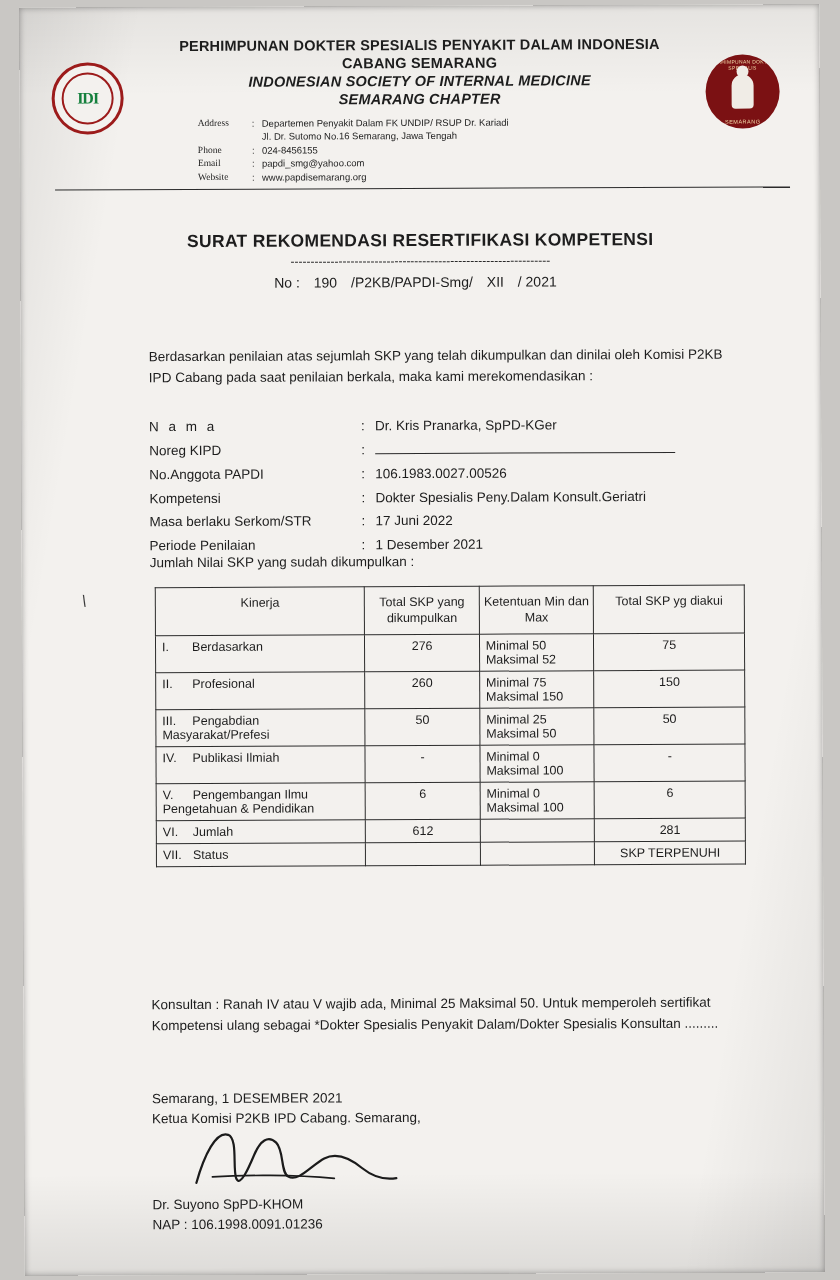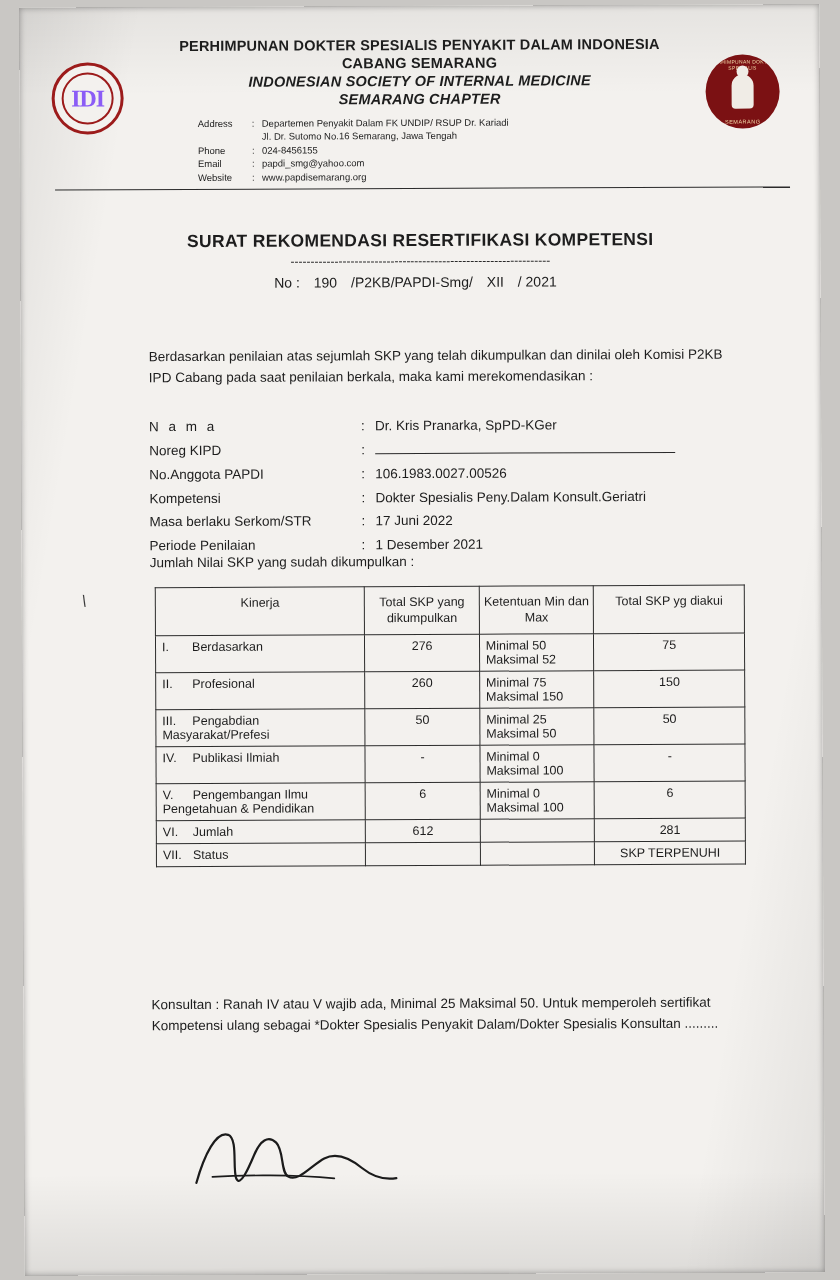--- a/index.html
+++ b/index.html
@@ -66,21 +66,21 @@
   .contact {
     position: absolute;
     left: 178px;
     top: 110px;
     font-size: 9.5px;
     line-height: 1.42;
     text-align: left;
   }
   .contact table { border-collapse: collapse; }
   .contact td { font-size: 9.5px; padding: 0; vertical-align: top; }
-  .contact td.k { width: 54px; }
+  .contact td.k { width: 54px; font-family: Liberation Serif, serif; }
   .contact td.c { width: 10px; }
 
   .logo-left {
     position: absolute;
     left: 32px;
     top: 55px;
     width: 66px;
     height: 66px;
     border-radius: 50%;
     border: 3px solid #9c1b1b;
@@ -88,22 +88,22 @@
     display: flex;
     align-items: center;
     justify-content: center;
   }
   .logo-left .inner {
     width: 48px; height: 48px;
     border-radius: 50%;
     border: 2px solid #9c1b1b;
     display: flex; align-items: center; justify-content: center;
     font-weight: bold;
-    font-size: 24px;
-    color: #8b5cf6;
+    font-size: 16px;
+    color: #15803d;
     font-family: "Liberation Serif", serif;
     letter-spacing: -1px;
   }
   .logo-right {
     position: absolute;
     right: 40px;
     top: 50px;
     width: 74px;
     height: 74px;
     border-radius: 50%;
@@ -445,22 +445,30 @@
             <td class="kinerja"><span class="rownum">VII.</span><span>Status</span></td>
             <td class="num"></td>
             <td></td>
             <td class="num">SKP TERPENUHI</td>
           </tr>
         </tbody>
       </table>
 
       <div class="note">Konsultan : Ranah IV atau V wajib ada, Minimal 25 Maksimal 50. Untuk memperoleh sertifikat Kompetensi ulang sebagai *Dokter Spesialis Penyakit Dalam/Dokter Spesialis Konsultan .........</div>
 
+      <div class="signblock">
+        <div>Semarang,  1 DESEMBER 2021</div>
+        <div>Ketua Komisi P2KB IPD Cabang. Semarang,</div>
+      </div>
 
       <svg class="signature" viewBox="0 0 220 70">
         <path d="M12 58 C20 30, 32 6, 44 10 C54 14, 48 44, 52 54 C56 62, 64 44, 70 30 C76 16, 84 10, 92 18 C100 26, 96 48, 104 52 C114 58, 128 40, 140 34 C152 28, 166 34, 178 44 C188 52, 200 56, 212 54" fill="none" stroke="#1b1b1b" stroke-width="2.2" stroke-linecap="round"></path>
         <path d="M28 52 C60 50, 110 50, 150 54" fill="none" stroke="#1b1b1b" stroke-width="1.6" stroke-linecap="round"></path>
       </svg>
 
+      <div class="signer">
+        <div>Dr. Suyono SpPD-KHOM</div>
+        <div>NAP : 106.1998.0091.01236</div>
+      </div>
 
     </div>
   </div>
 </div>
 
 </body></html>

